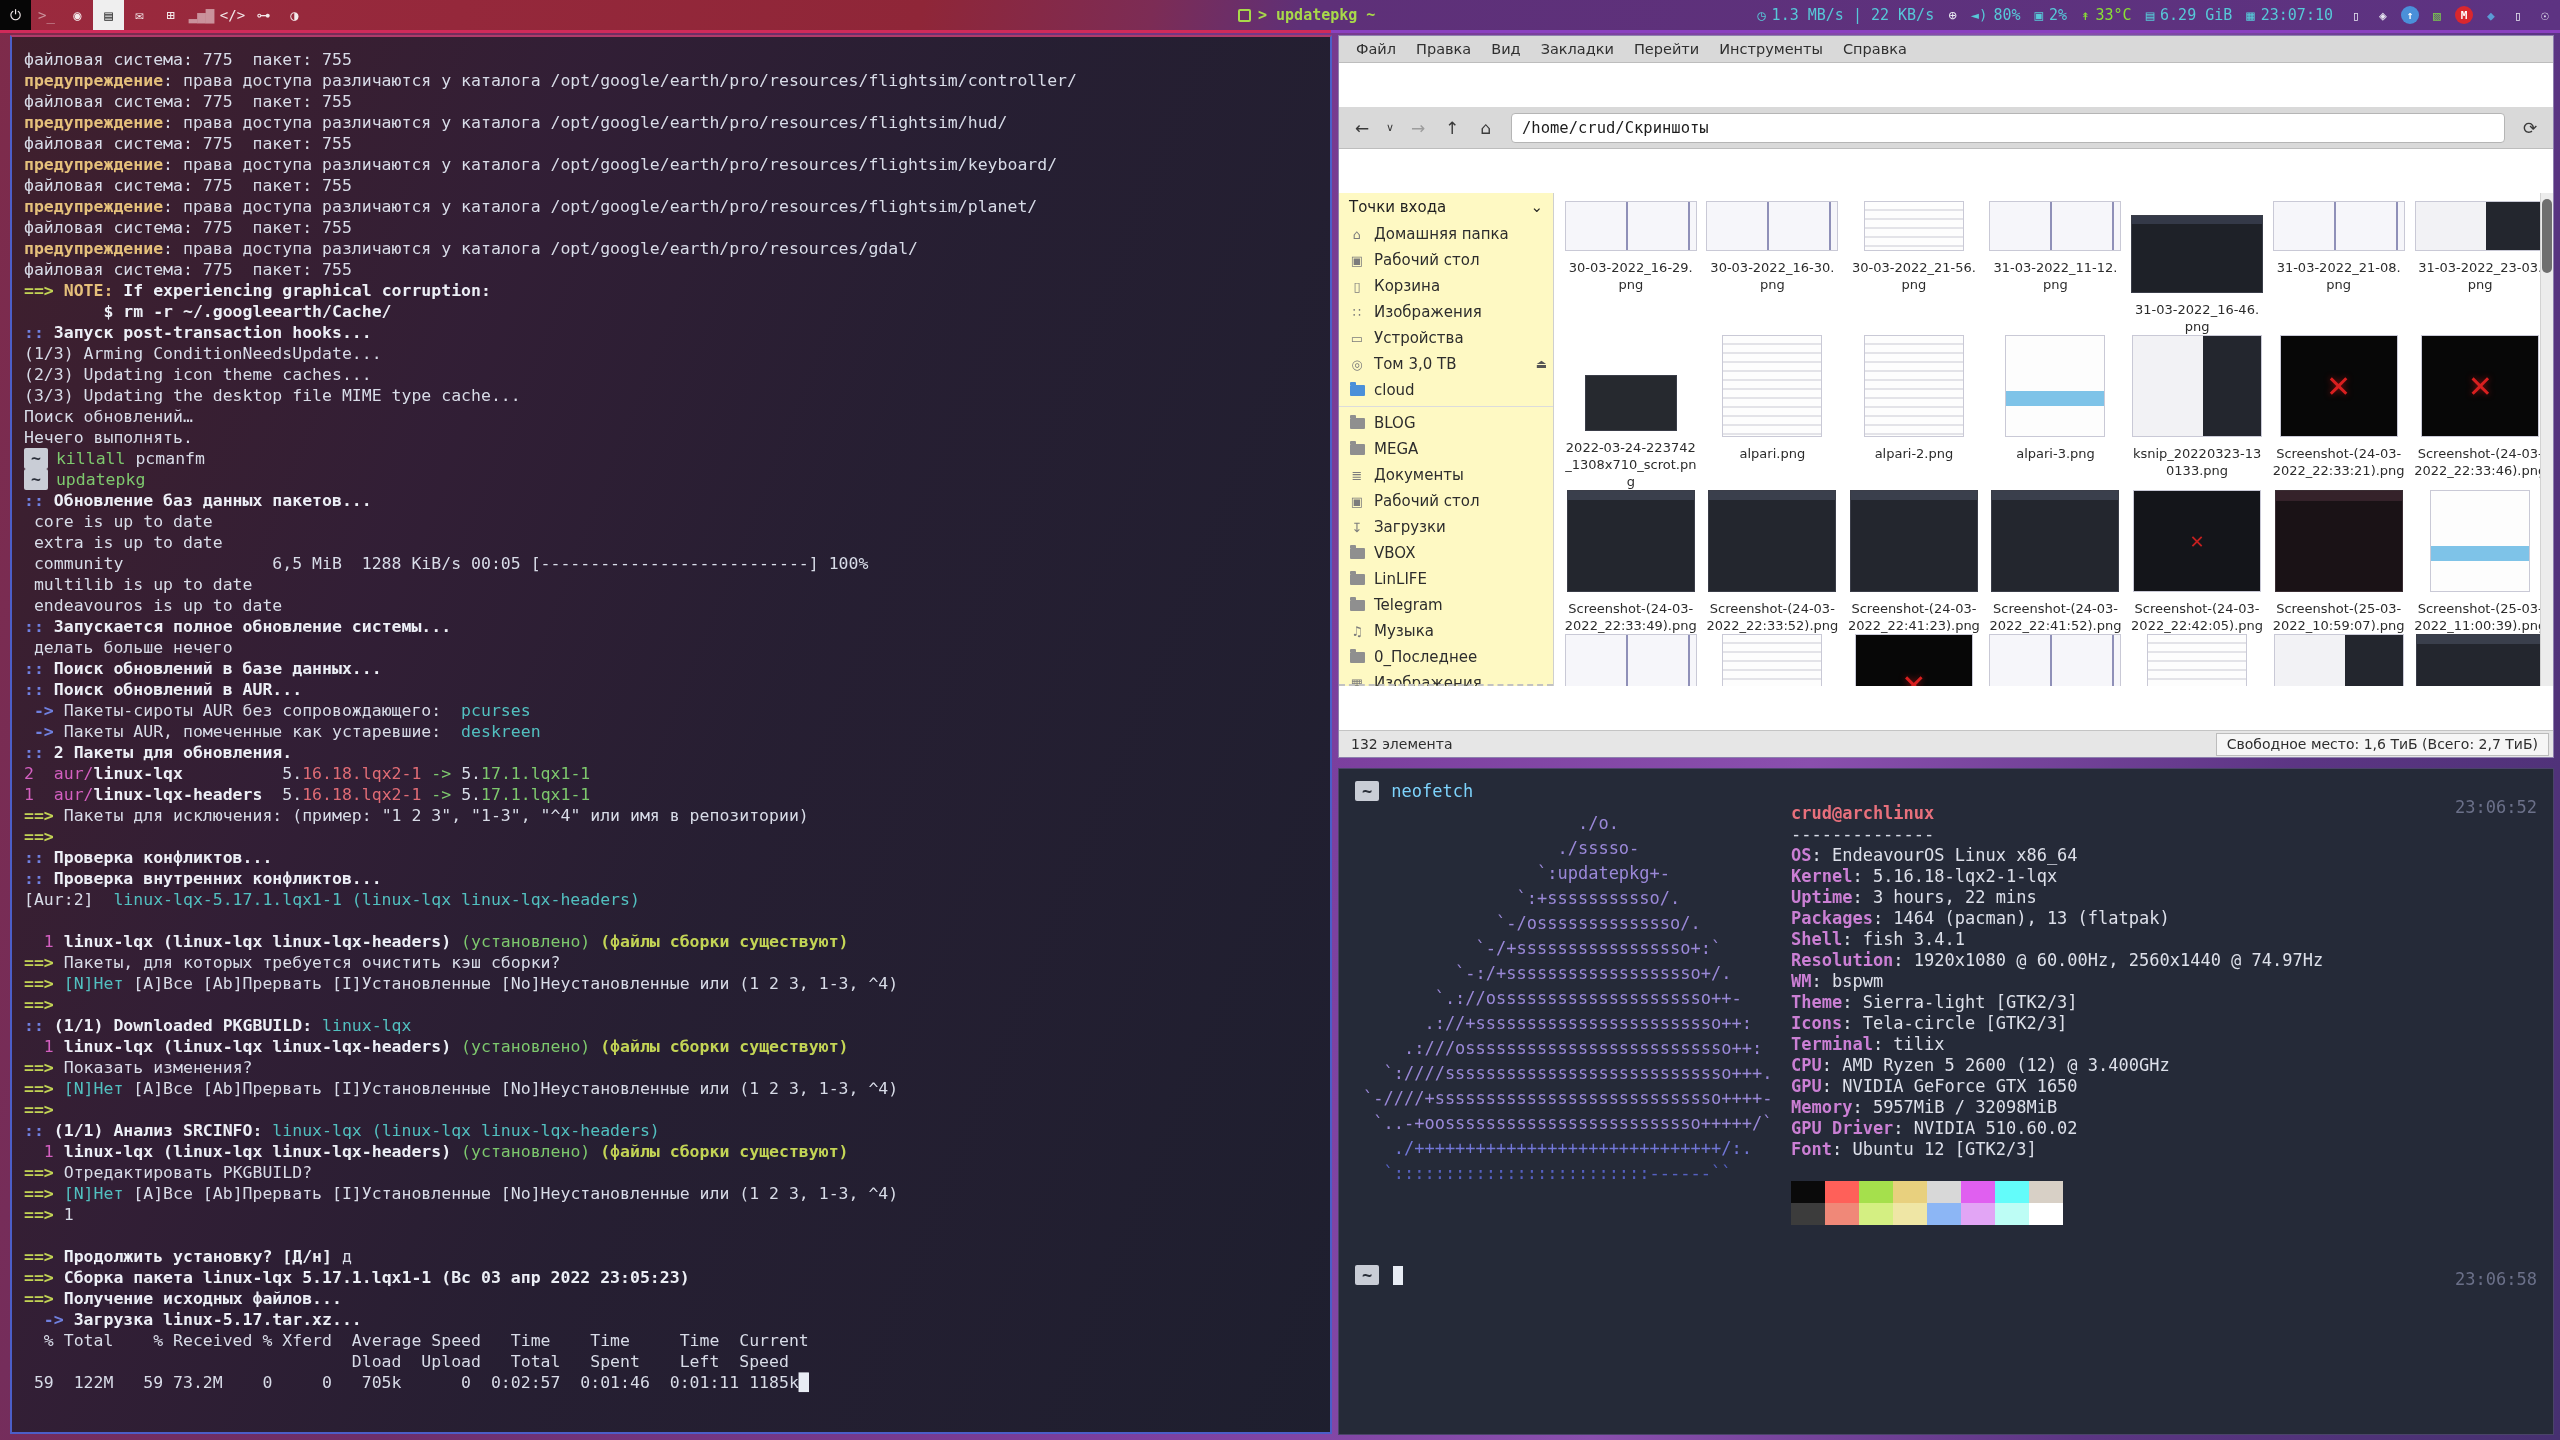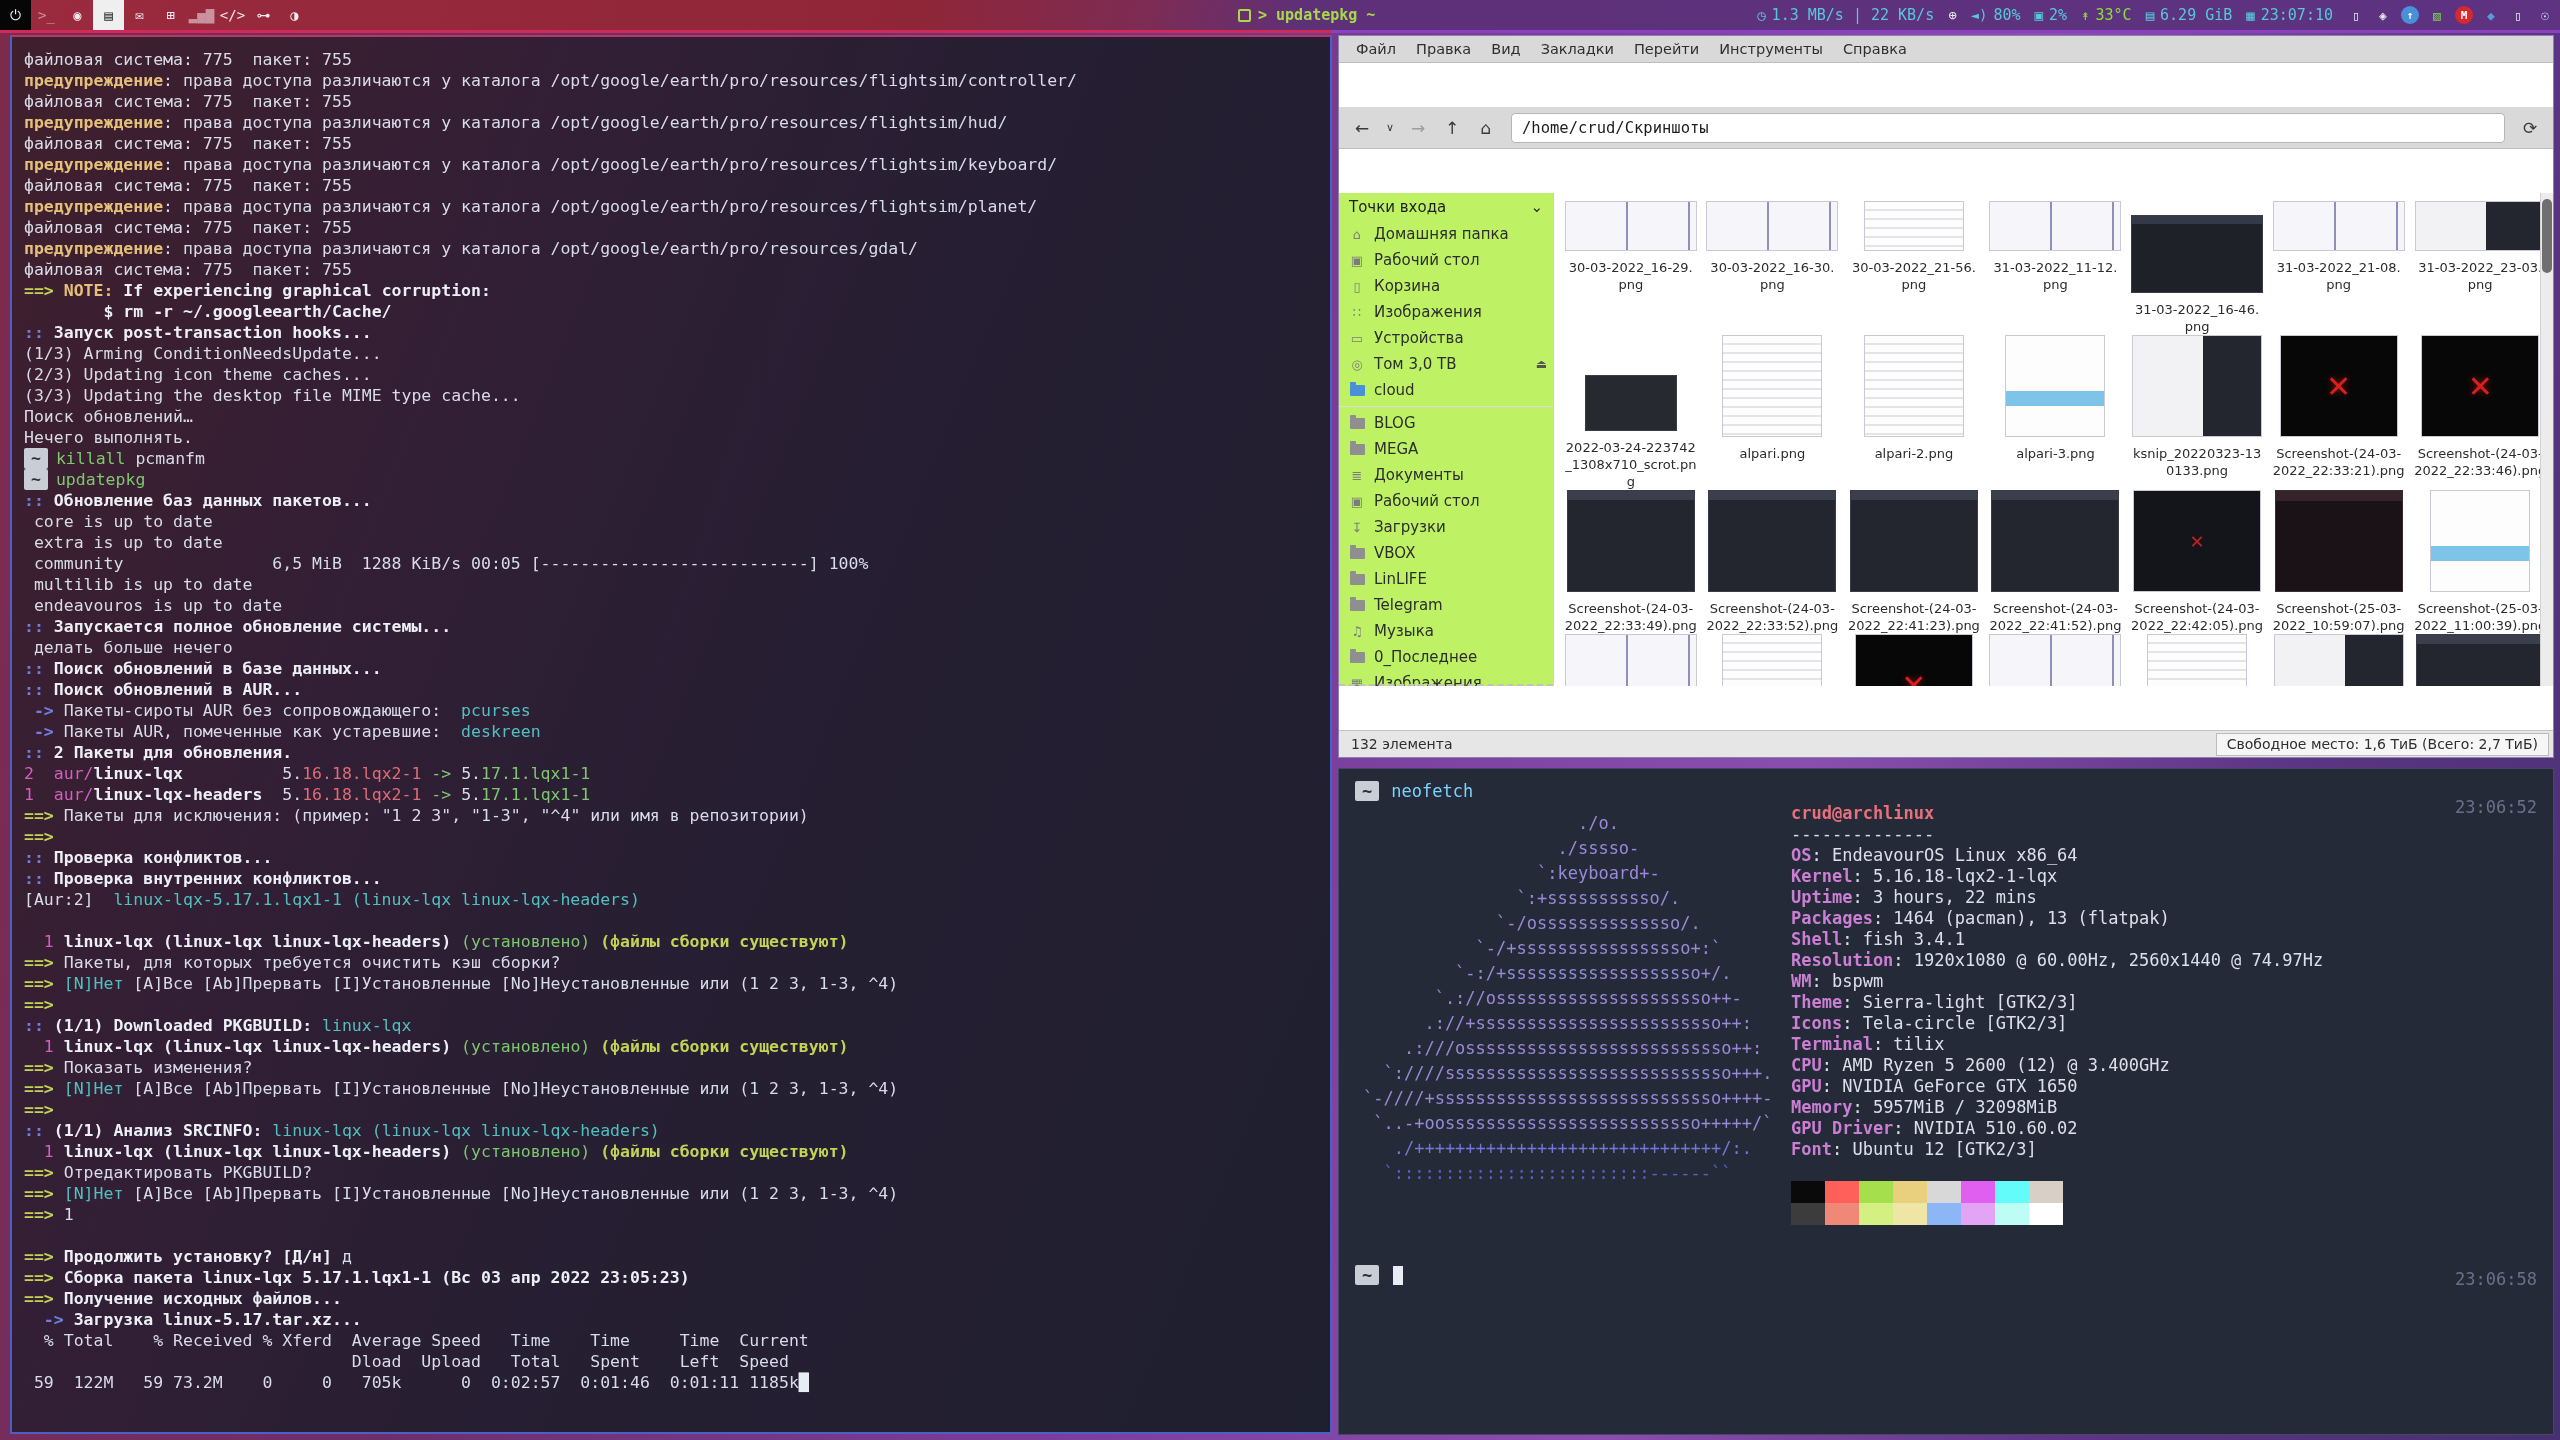--- a/index.html
+++ b/index.html
@@ -64,21 +64,21 @@
   .fm-toolbar { height:42px; background:#d9d9d9; border-bottom:1px solid #bdbdbd;
     display:flex; align-items:center; padding:0 8px; gap:4px; }
   .tool-btn { width:30px; height:30px; display:flex; align-items:center; justify-content:center;
     color:#3a3a3a; font-size:17px; cursor:pointer; border-radius:3px; }
   .tool-btn.small { width:18px; font-size:11px; }
   .tool-btn.disabled { color:#9d9d9d; }
   .path-entry { flex:1; height:30px; background:#ffffff; border:1px solid #b5b5b5; border-radius:4px;
     margin:0 6px; display:flex; align-items:center; padding:0 10px; font-size:15.5px; color:#1c1c1c;
     font-family:"DejaVu Sans Mono", monospace; }
   .fm-body { flex:1; display:flex; min-height:0; }
-  .fm-sidebar { width:215px; background:#bef264; border-right:1px solid #cfcfcf; overflow:hidden; position:relative; font-size:15px; color:#2d2d2d; }
+  .fm-sidebar { width:215px; background:#fef9c3; border-right:1px solid #cfcfcf; overflow:hidden; position:relative; font-size:15px; color:#2d2d2d; }
   .sb-header { height:28px; display:flex; align-items:center; justify-content:space-between; padding:0 10px 0 10px; color:#1f1f1f; }
   .sb-item { height:26px; display:flex; align-items:center; gap:8px; padding:0 6px 0 9px; cursor:pointer; white-space:nowrap; }
   .sb-item.selected { background:#2f6fd0; color:#ffffff; }
   .sb-ico { width:18px; display:inline-flex; justify-content:center; color:#7c7c7c; font-size:13px; flex:none; }
   .sb-item.selected .sb-ico { color:#e8eefc; }
   .ico-folder { width:15px; height:11px; background:#8f8f8f; border-radius:1px; position:relative; display:inline-block; }
   .ico-folder::before { content:""; position:absolute; left:0; top:-3px; width:6px; height:3px; background:inherit; border-radius:1px 1px 0 0; }
   .ico-folder.blue { background:#4a90d9; }
   .sb-item.selected .ico-folder { background:#dfe9fb; }
   .sb-trailing { margin-left:auto; color:#555; font-size:12px; }
@@ -467,21 +467,21 @@
 
 <div class="nf-window">
   <div class="nf-inner">
     <div class="nf-promptline">
       <span class="badge">~</span>
       <span class="nf-cmd">neofetch</span>
     </div>
     <span class="nf-time t1">23:06:52</span>
     <pre class="nf-art" id="nf-art"><span class="art-body">                     ./o.
 </span><span class="art-body">                   ./sssso-
-</span><span class="art-body">                 `:keyboard+-
+</span><span class="art-body">                 `:updatepkg+-
 </span><span class="art-body">               `:+sssssssssso/.
 </span><span class="art-body">             `-/ossssssssssssso/.
 </span><span class="art-body">           `-/+sssssssssssssssso+:`
 </span><span class="art-body">         `-:/+sssssssssssssssssso+/.
 </span><span class="art-body">       `.://osssssssssssssssssssso++-
 </span><span class="art-body">      .://+ssssssssssssssssssssssso++:
 </span><span class="art-body">    .:///ossssssssssssssssssssssssso++:
 </span><span class="art-body">  `:////ssssssssssssssssssssssssssso+++.
 </span><span class="art-body">`-////+ssssssssssssssssssssssssssso++++-
 </span><span class="art-body"> `..-+oosssssssssssssssssssssssso+++++/`

